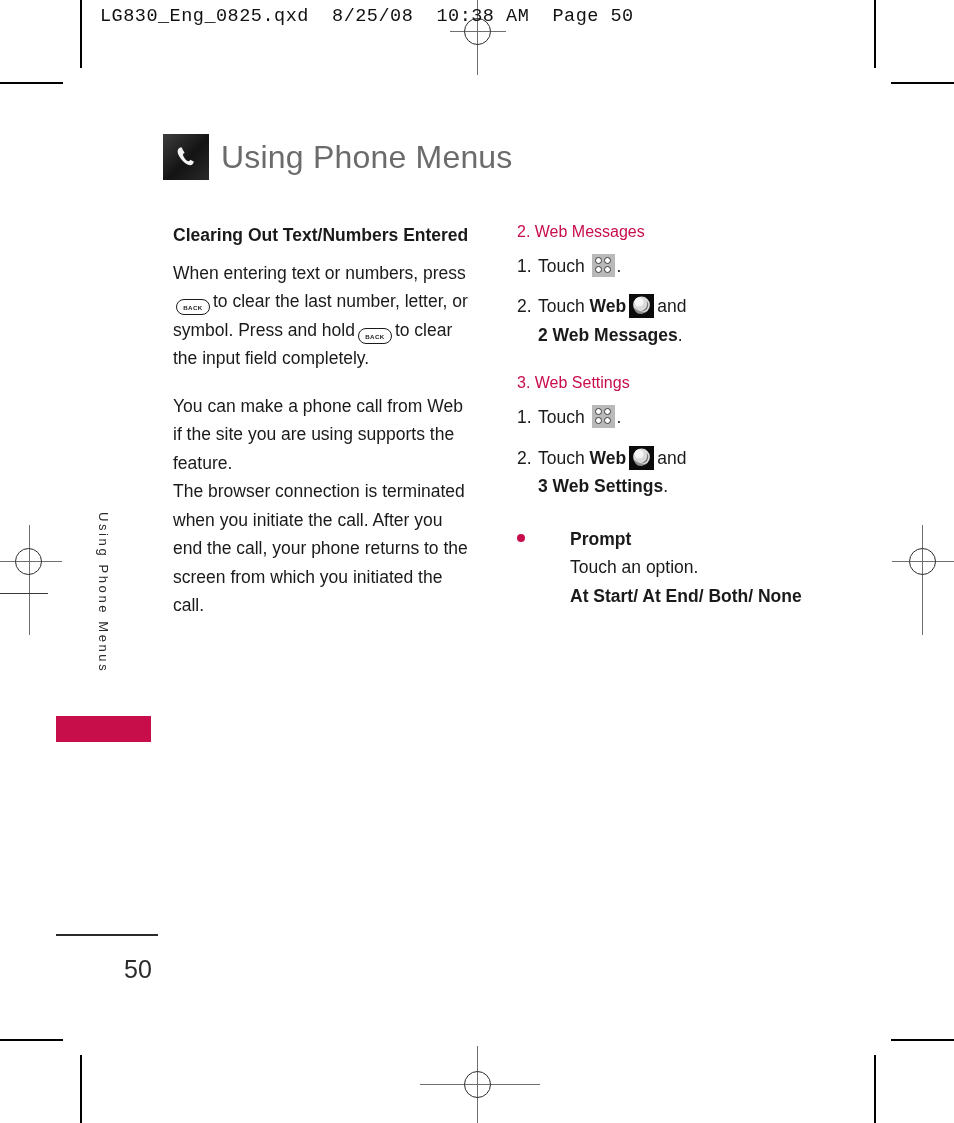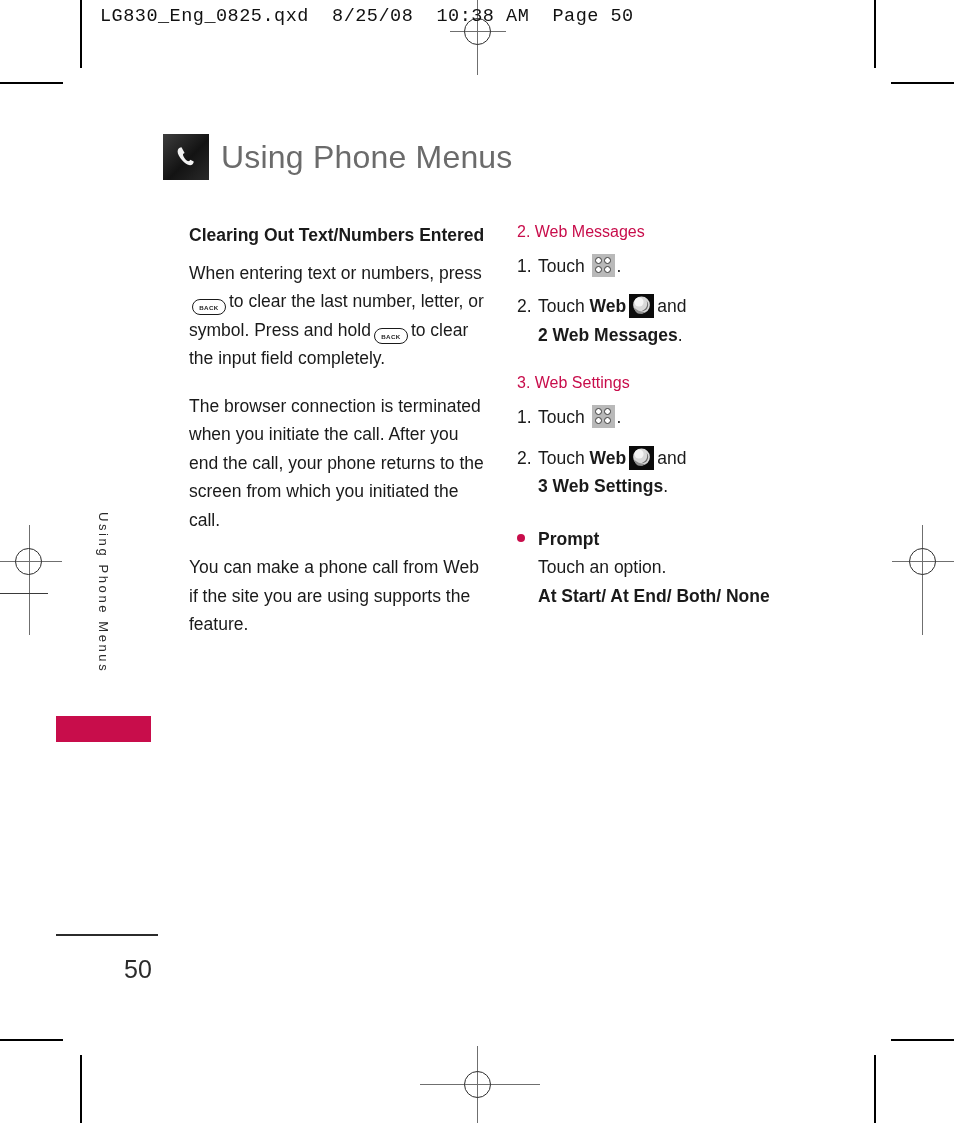--- a/index.html
+++ b/index.html
@@ -82,21 +82,21 @@
     width: 48px; height: 1px;
     background: #3a3a3a;
   }
 
   
   .col {
     position: absolute;
     top: 222px;
     width: 300px;
   }
-  .col-left  { left: 189px; }
+  .col-left  { left: 173px; }
   .col-right { left: 517px; }
 
   h2.sub {
     font-size: 17.5px;
     font-weight: bold;
     line-height: 1.53;
     margin: 0 0 10px 0;
     color: #1a1a1a;
   }
   h2.num {
@@ -127,20 +127,21 @@
     margin: 12px 0 16px 21px;
   }
   b { font-weight: bold; text-align: center; }
 
   
   .bullet-item {
     display: flex;
     font-size: 17.5px;
     line-height: 1.63;
     margin-top: 24px;
+    gap: 32px;
   }
   .bullet-dot {
     flex: none;
     width: 21px;
     padding-top: 9px;
   }
   .bullet-dot i {
     display: block;
     width: 8px; height: 8px;
     border-radius: 50%;
@@ -260,22 +261,22 @@
 
 <div class="col col-left">
 
   <h2 class="sub">Clearing Out Text/Numbers Entered</h2>
 
   <p class="body">
     <span>When entering text or numbers, press</span><span class="key-back">BACK</span><span>to clear the last number, letter, or symbol. Press and hold</span><span class="key-back">BACK</span><span>to clear the input field completely.</span>
   </p>
 
 
+  <p class="body" style="margin-bottom:0;">You can make a phone call from Web if the site you are using supports the feature.</p>
   <p class="body">The browser connection is terminated when you initiate the call. After you end the call, your phone returns to the screen from which you initiated the call.</p>
-  <p class="body" style="margin-bottom:0;">You can make a phone call from Web if the site you are using supports the feature.</p>
 </div>
 
 <div class="col col-right">
 
   <h2 class="num" style="color:#c80d4b;">2. Web Messages</h2>
 
   <div class="step">
     <span class="step-num">1.</span>
     <span class="step-body">
       <span>Touch</span>

